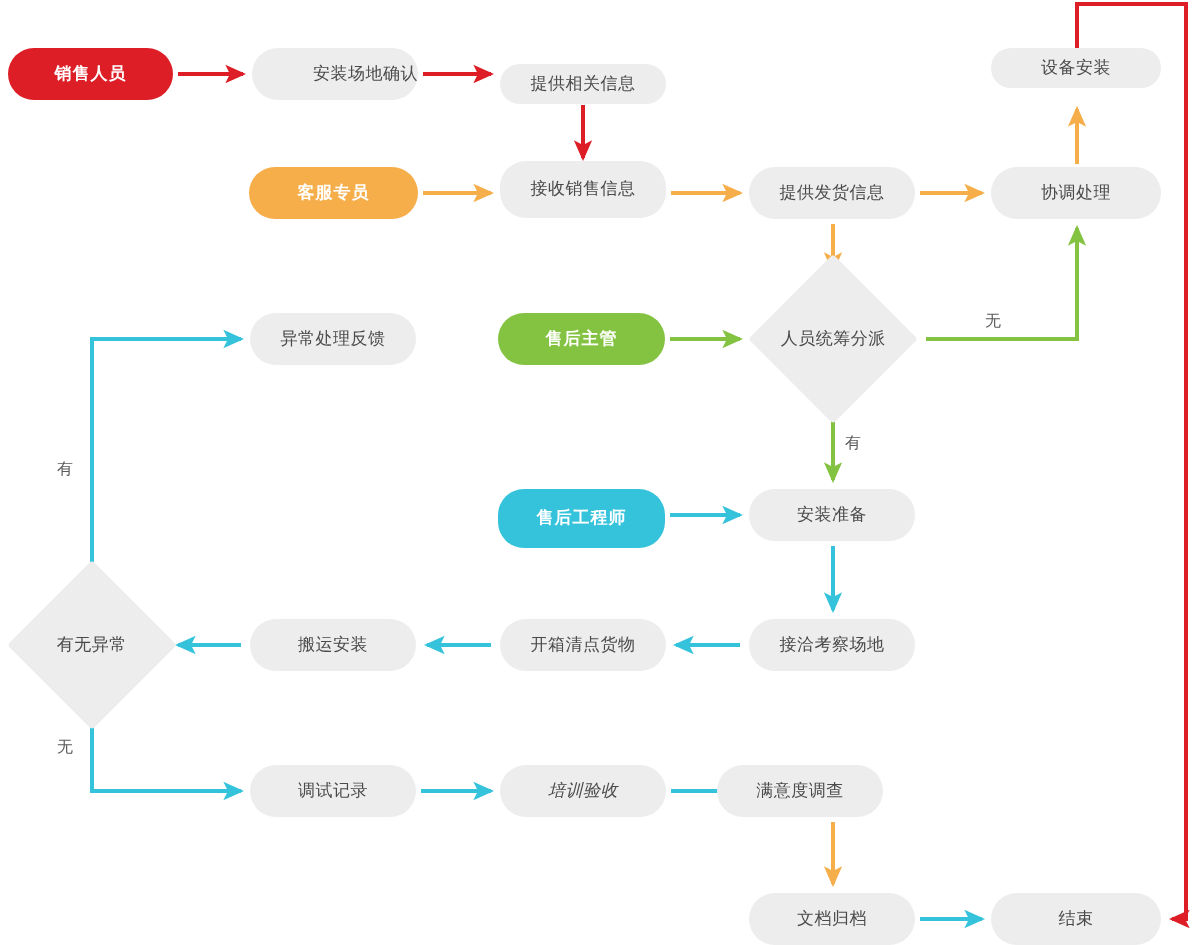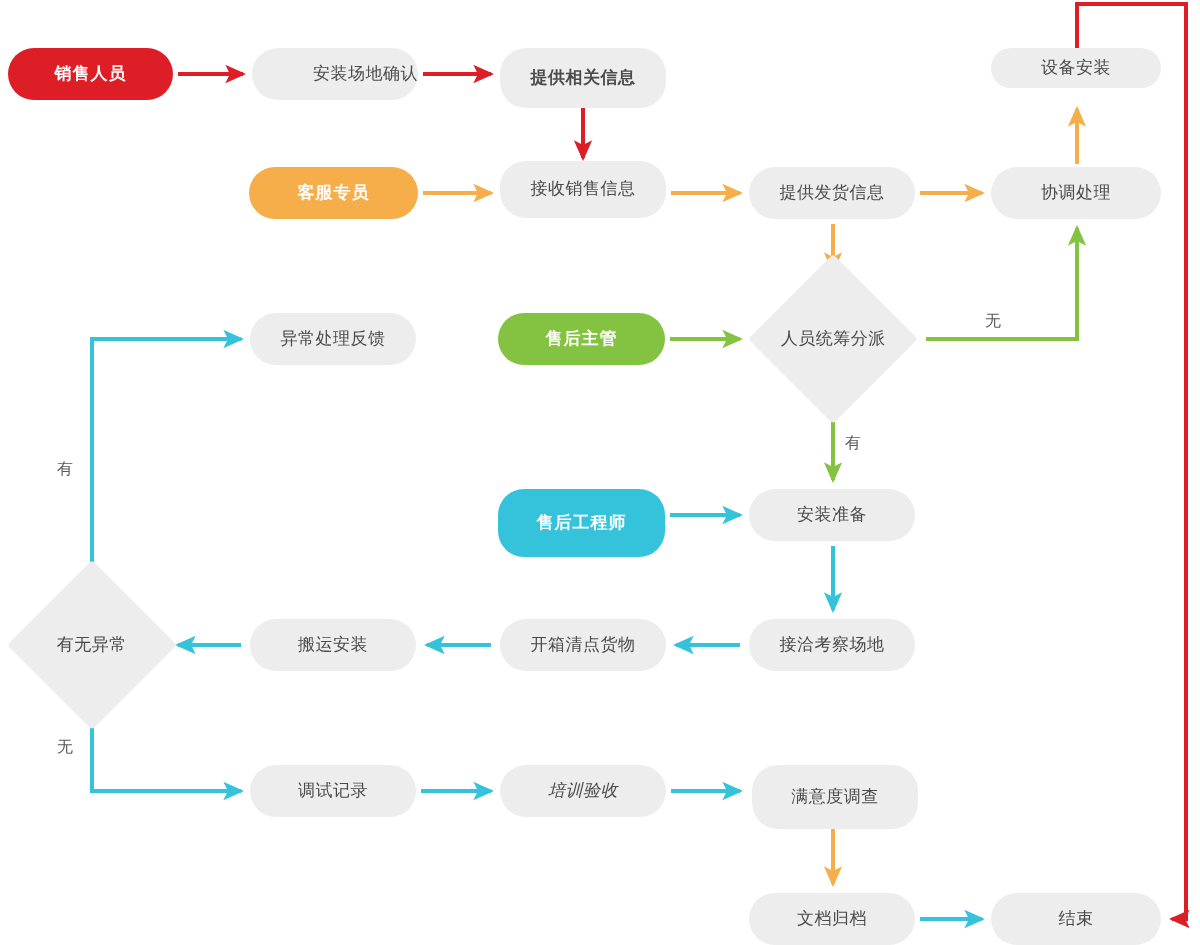--- a/index.html
+++ b/index.html
@@ -116,28 +116,28 @@
 
   <div class="node node-role" style="left: 8px; top: 48px; width: 165px; height: 52px; background: rgb(221, 30, 38);">
     <span>销售人员</span>
   </div>
   <div class="node node-role" style="left: 249px; top: 167px; width: 169px; height: 52px; background: rgb(245, 174, 74);">
     <span>客服专员</span>
   </div>
   <div class="node node-role" style="left: 498px; top: 313px; width: 167px; height: 52px; background: rgb(132, 195, 65);">
     <span>售后主管</span>
   </div>
-  <div class="node node-role" style="left: 498px; top: 489px; width: 167px; height: 68px; background: rgb(53, 195, 219);">
+  <div class="node node-role" style="left: 498px; top: 489px; width: 167px; height: 59px; background: rgb(53, 195, 219);">
     <span>售后工程师</span>
   </div>
 
   <div class="node node-task" style="left: 252px; top: 48px; width: 166px; height: 52px; justify-content: flex-end;">
     <span>安装场地确认</span>
   </div>
-  <div class="node node-task" style="left: 500px; top: 48px; width: 166px; height: 60px; font-weight: bold;">
+  <div class="node node-task" style="left: 500px; top: 64px; width: 166px; height: 40px;">
     <span>提供相关信息</span>
   </div>
   <div class="node node-task" style="left: 991px; top: 48px; width: 170px; height: 40px;">
     <span>设备安装</span>
   </div>
   <div class="node node-task" style="left: 500px; top: 161px; width: 166px; height: 57px;">
     <span>接收销售信息</span>
   </div>
   <div class="node node-task" style="left: 749px; top: 167px; width: 166px; height: 52px;">
     <span>提供发货信息</span>
@@ -159,21 +159,21 @@
   </div>
   <div class="node node-task" style="left: 250px; top: 619px; width: 166px; height: 52px;">
     <span>搬运安装</span>
   </div>
   <div class="node node-task" style="left: 250px; top: 765px; width: 166px; height: 52px;">
     <span>调试记录</span>
   </div>
   <div class="node node-task" style="left: 500px; top: 765px; width: 166px; height: 52px; font-style: italic;">
     <span>培训验收</span>
   </div>
-  <div class="node node-task" style="left: 752px; top: 765px; width: 166px; height: 64px;">
+  <div class="node node-task" style="left: 717px; top: 765px; width: 166px; height: 52px;">
     <span>满意度调查</span>
   </div>
   <div class="node node-task" style="left: 749px; top: 893px; width: 166px; height: 52px;">
     <span>文档归档</span>
   </div>
   <div class="node node-task" style="left: 991px; top: 893px; width: 170px; height: 52px;">
     <span>结束</span>
   </div>
 
   <div class="node node-decision" style="width: 120px; height: 120px; left: 773px; top: 279px;">

